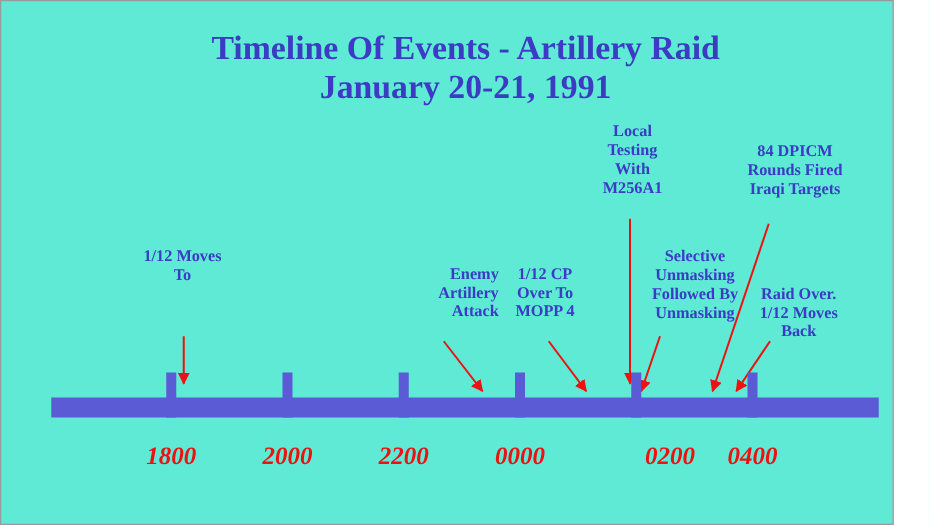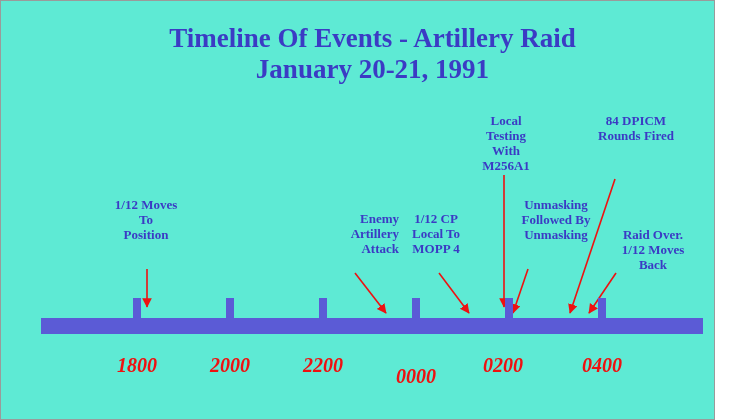--- a/index.html
+++ b/index.html
@@ -110,55 +110,56 @@
       <div class="tick" style="left: 225px;"></div>
       <div class="tick" style="left: 318px;"></div>
       <div class="tick" style="left: 411px;"></div>
       <div class="tick" style="left: 504px;"></div>
       <div class="tick" style="left: 597px;"></div>
     </div>
   <div id="tick-labels">
       <div class="tick-label" style="left: 101px;">1800</div>
       <div class="tick-label" style="left: 194px;">2000</div>
       <div class="tick-label" style="left: 287px;">2200</div>
-      <div class="tick-label" style="left: 380px; margin-top: 11px;">0000</div>
-      <div class="tick-label" style="left: 467px;">0200</div>
+      <div class="tick-label" style="left: 380px;">0000</div>
+      <div class="tick-label" style="left: 485px; text-align: right;">0200</div>
       <div class="tick-label" style="left: 566px;">0400</div>
     </div>
   <div id="event-labels">
       <div class="event-label" style="left: 95px; top: 196px; width: 100px;">
         <div>1/12 Moves</div>
         <div>To</div>
-        <div>Position</div>
       </div>
       <div class="event-label" style="left: 316px; top: 210px; width: 82px; text-align: right;">
         <div>Enemy</div>
         <div>Artillery</div>
         <div>Attack</div>
       </div>
       <div class="event-label" style="left: 392px; top: 210px; width: 86px;">
         <div>1/12 CP</div>
-        <div>Local To</div>
+        <div>Over To</div>
         <div>MOPP 4</div>
       </div>
-      <div class="event-label" style="left: 463px; top: 112px; width: 84px;">
+      <div class="event-label" style="left: 463px; top: 96px; width: 84px;">
         <div>Local</div>
         <div>Testing</div>
         <div>With</div>
         <div>M256A1</div>
       </div>
       <div class="event-label" style="left: 511px; top: 196px; width: 88px;">
+        <div>Selective</div>
         <div>Unmasking</div>
         <div>Followed By</div>
         <div>Unmasking</div>
       </div>
       <div class="event-label" style="left: 583px; top: 112px; width: 104px;">
         <div>84 DPICM</div>
         <div>Rounds Fired</div>
+        <div>Iraqi Targets</div>
       </div>
-      <div class="event-label" style="left: 606px; top: 226px; width: 92px;">
+      <div class="event-label" style="left: 592px; top: 226px; width: 92px;">
         <div>Raid Over.</div>
         <div>1/12 Moves</div>
         <div>Back</div>
       </div>
     </div>
 
 </div>
 
 </body></html>

